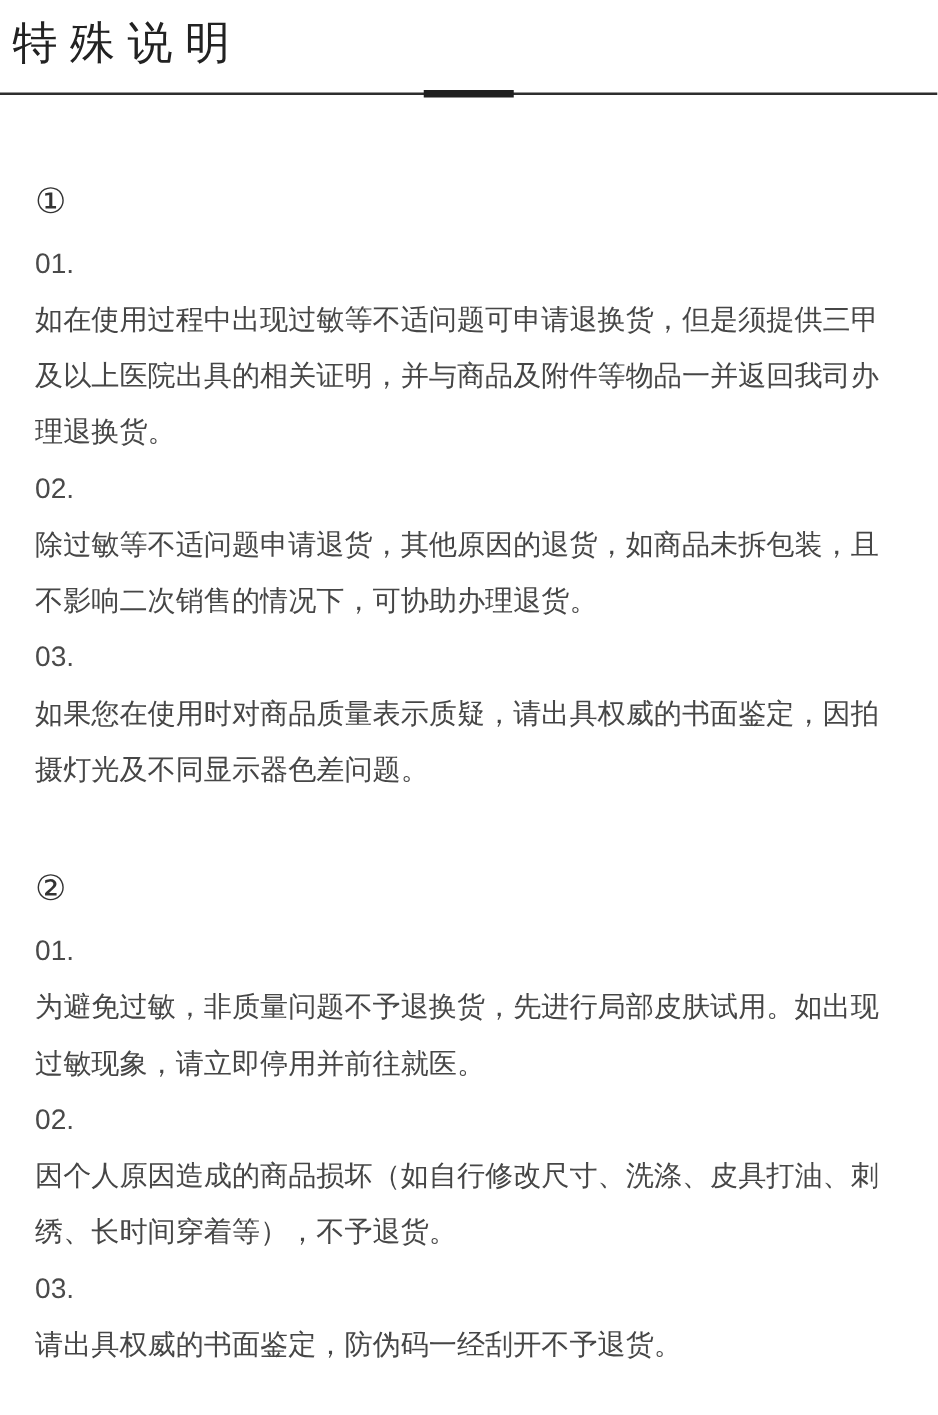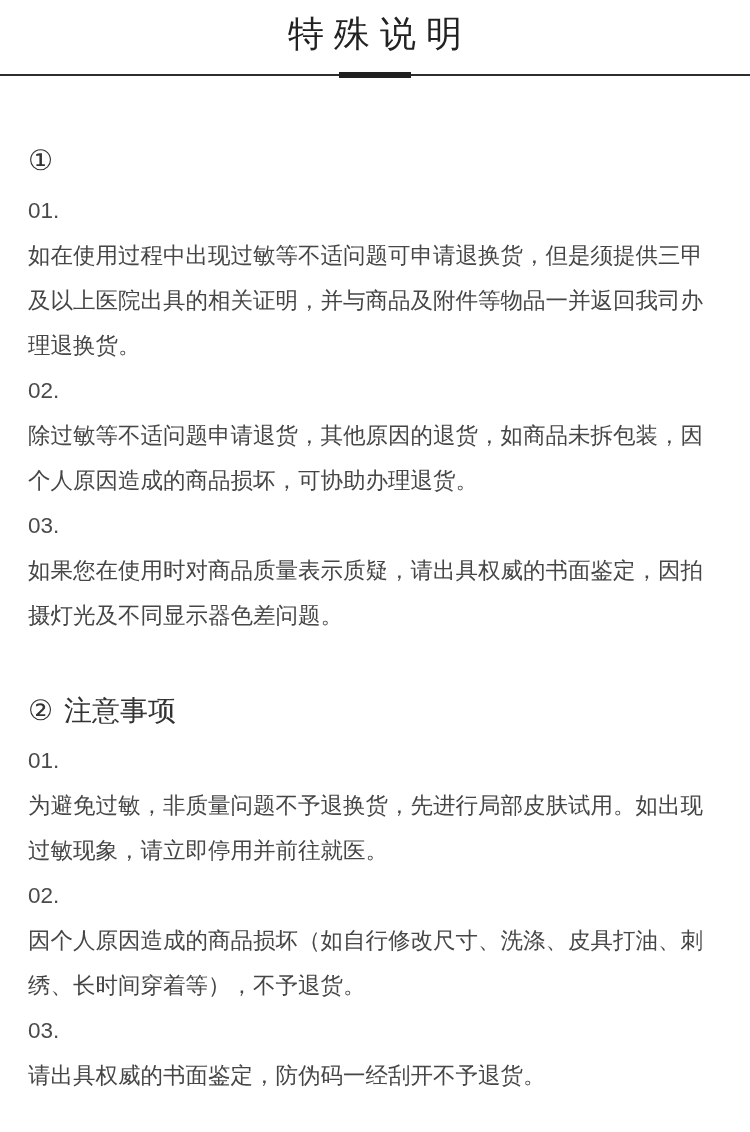--- a/index.html
+++ b/index.html
@@ -8,21 +8,21 @@
     width: 750px;
     height: 1132px;
     margin: 0 auto;
     font-family: "Liberation Sans", "DejaVu Sans", sans-serif;
     color: #464646;
     overflow: hidden;
     position: relative;
   }
 
   
-  .header { padding-top: 13px; text-align: center; }
+  .header { padding-top: 13px; text-align: left; }
   .doc-title {
     font-size: 36px;
     line-height: 42px;
     letter-spacing: 10px;
     text-indent: 10px;
     font-weight: 500;
     color: #222222;
   }
   .brand {
     font-size: 19px;
@@ -100,33 +100,32 @@
     <div class="section-heading">
       <span class="marker">①</span>
     </div>
     <div class="item-list">
       <div class="item">
         <span class="item-num">01.</span>
         <span class="item-text">如在使用过程中出现过敏等不适问题可申请退换货，但是须提供三甲及以上医院出具的相关证明，并与商品及附件等物品一并返回我司办理退换货。</span>
       </div>
       <div class="item">
         <span class="item-num">02.</span>
-        <span class="item-text">除过敏等不适问题申请退货，其他原因的退货，如商品未拆包装，因个人原因造成的商品损坏，可协助办理退货。</span>
+        <span class="item-text">除过敏等不适问题申请退货，其他原因的退货，如商品未拆包装，且不影响二次销售的情况下，可协助办理退货。</span>
       </div>
       <div class="item">
         <span class="item-num">03.</span>
         <span class="item-text">如果您在使用时对商品质量表示质疑，请出具权威的书面鉴定，因拍摄灯光及不同显示器色差问题。</span>
       </div>
     </div>
   </div>
 
   <div class="section section-2">
     <div class="section-heading">
       <span class="marker">②</span>
-      <span class="heading-label">注意事项</span>
     </div>
     <div class="item-list">
       <div class="item">
         <span class="item-num">01.</span>
         <span class="item-text">为避免过敏，非质量问题不予退换货，先进行局部皮肤试用。如出现过敏现象，请立即停用并前往就医。</span>
       </div>
       <div class="item">
         <span class="item-num">02.</span>
         <span class="item-text">因个人原因造成的商品损坏（如自行修改尺寸、洗涤、皮具打油、刺绣、长时间穿着等），不予退货。</span>
       </div>

